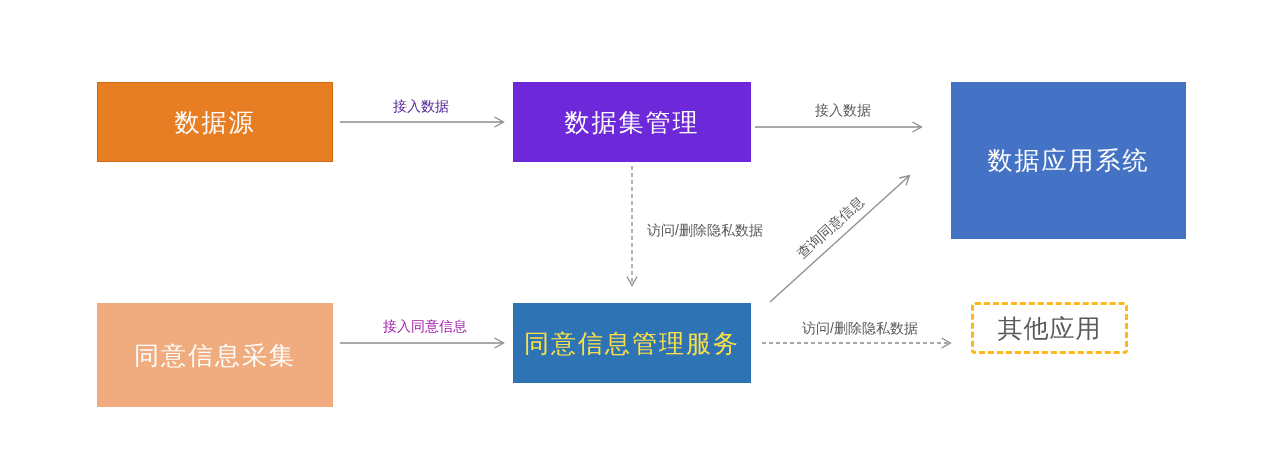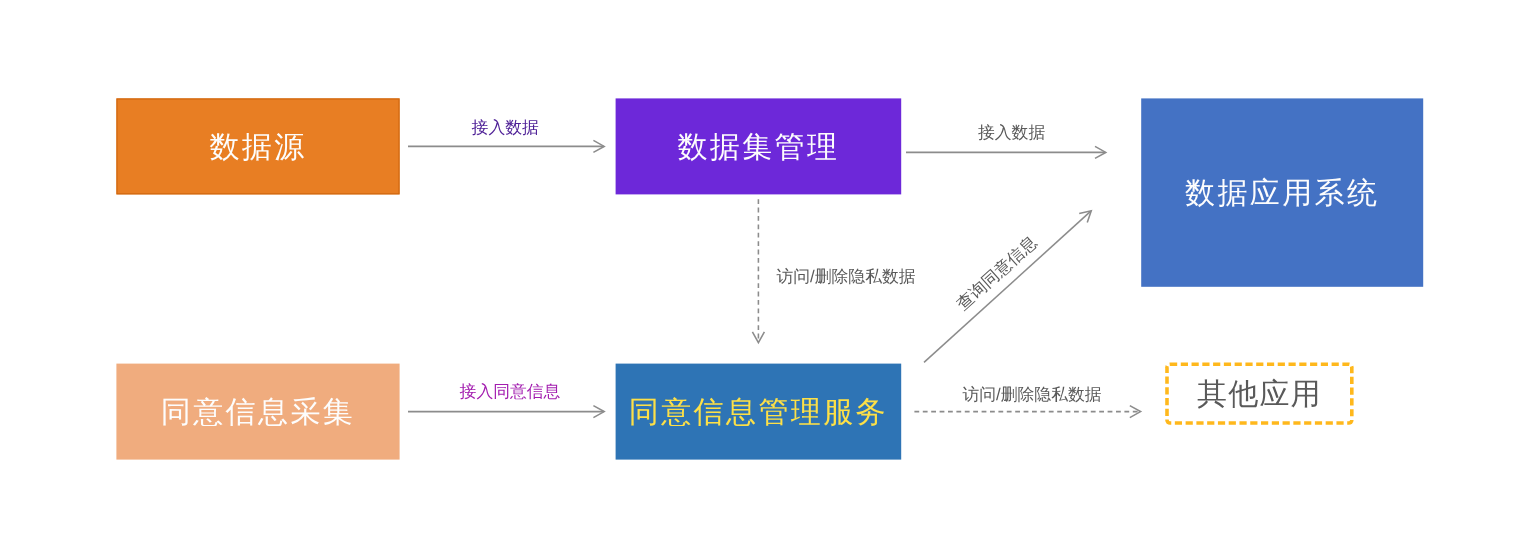--- a/index.html
+++ b/index.html
@@ -18,21 +18,21 @@
   .node{
     position:absolute;
     display:flex;align-items:center;justify-content:center;
     font-size:25px;letter-spacing:2px;font-weight:400;
     color:rgba(255,255,255,0.96);
     text-align:center;
   }
   #n-data-source{left:97px;top:82px;width:236px;height:80px;border:1px solid #D0680F;}
   #n-dataset-management{left:513px;top:82px;width:238px;height:80px;}
   #n-data-app-system{left:931px;top:82px;width:235px;height:157px;margin-left:20px;}
-  #n-consent-collection{left:97px;top:303px;width:236px;height:80px;}
+  #n-consent-collection{left:97px;top:303px;width:236px;height:104px;}
   #n-consent-management{left:513px;top:303px;width:238px;height:80px;}
   #n-other-apps{
     left:971px;top:302px;width:157px;height:52px;
     border:3px dashed #FFB81C;border-radius:4px;
     background:#ffffff;font-size:25px;letter-spacing:1px;
   }
 
   .edge-label{
     position:absolute;
     font-size:14px;color:#595959;

